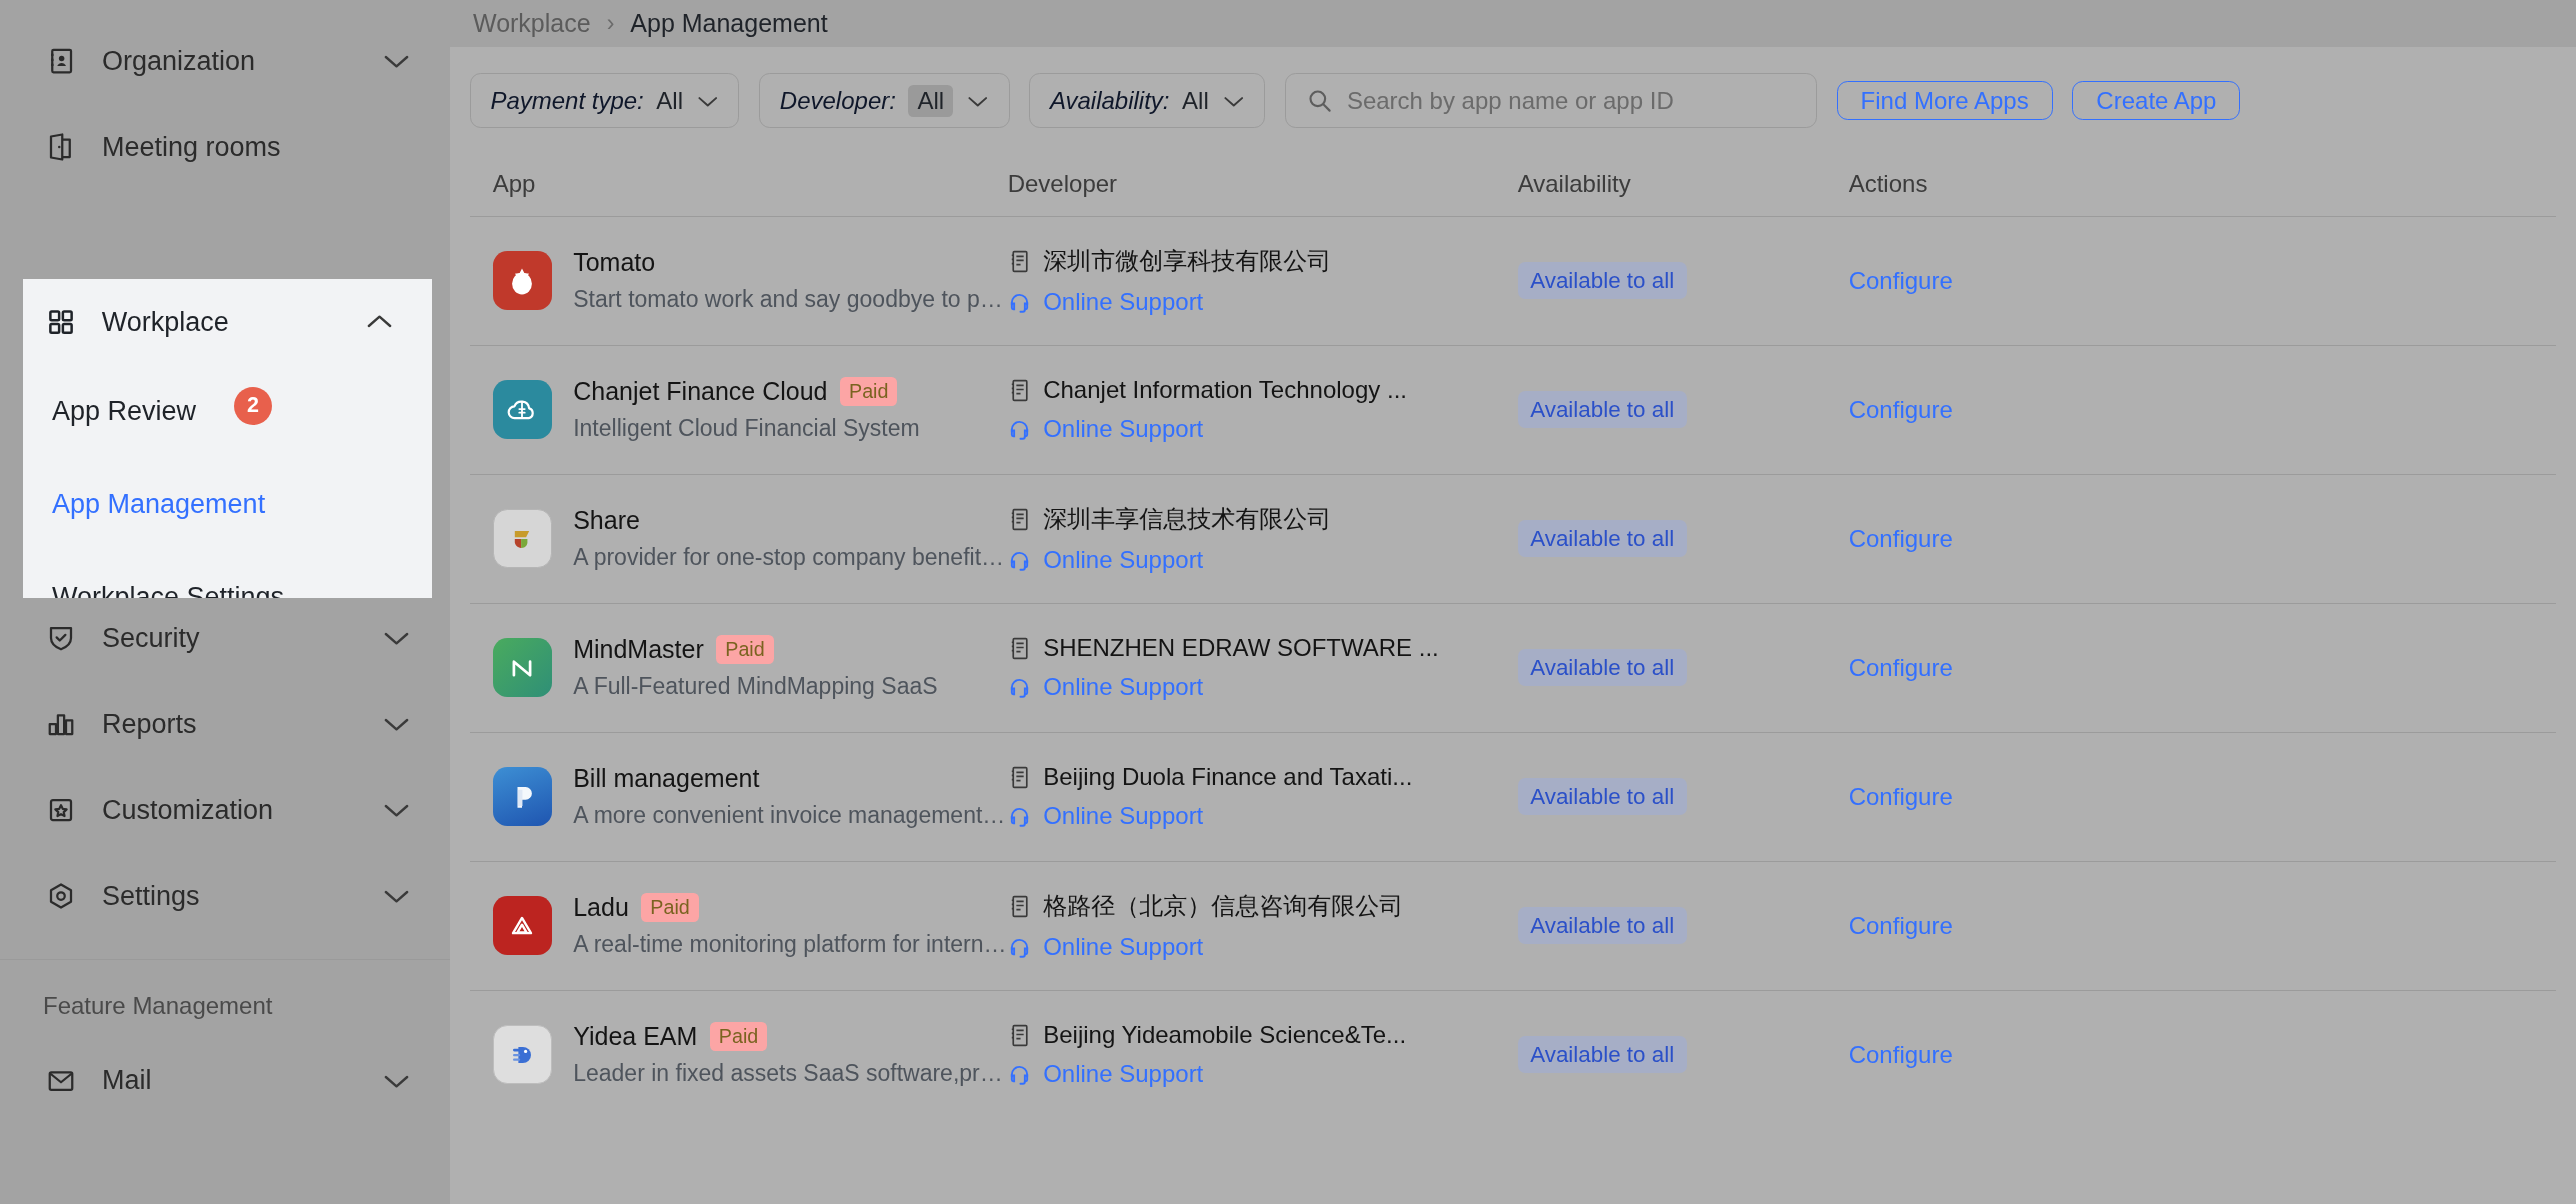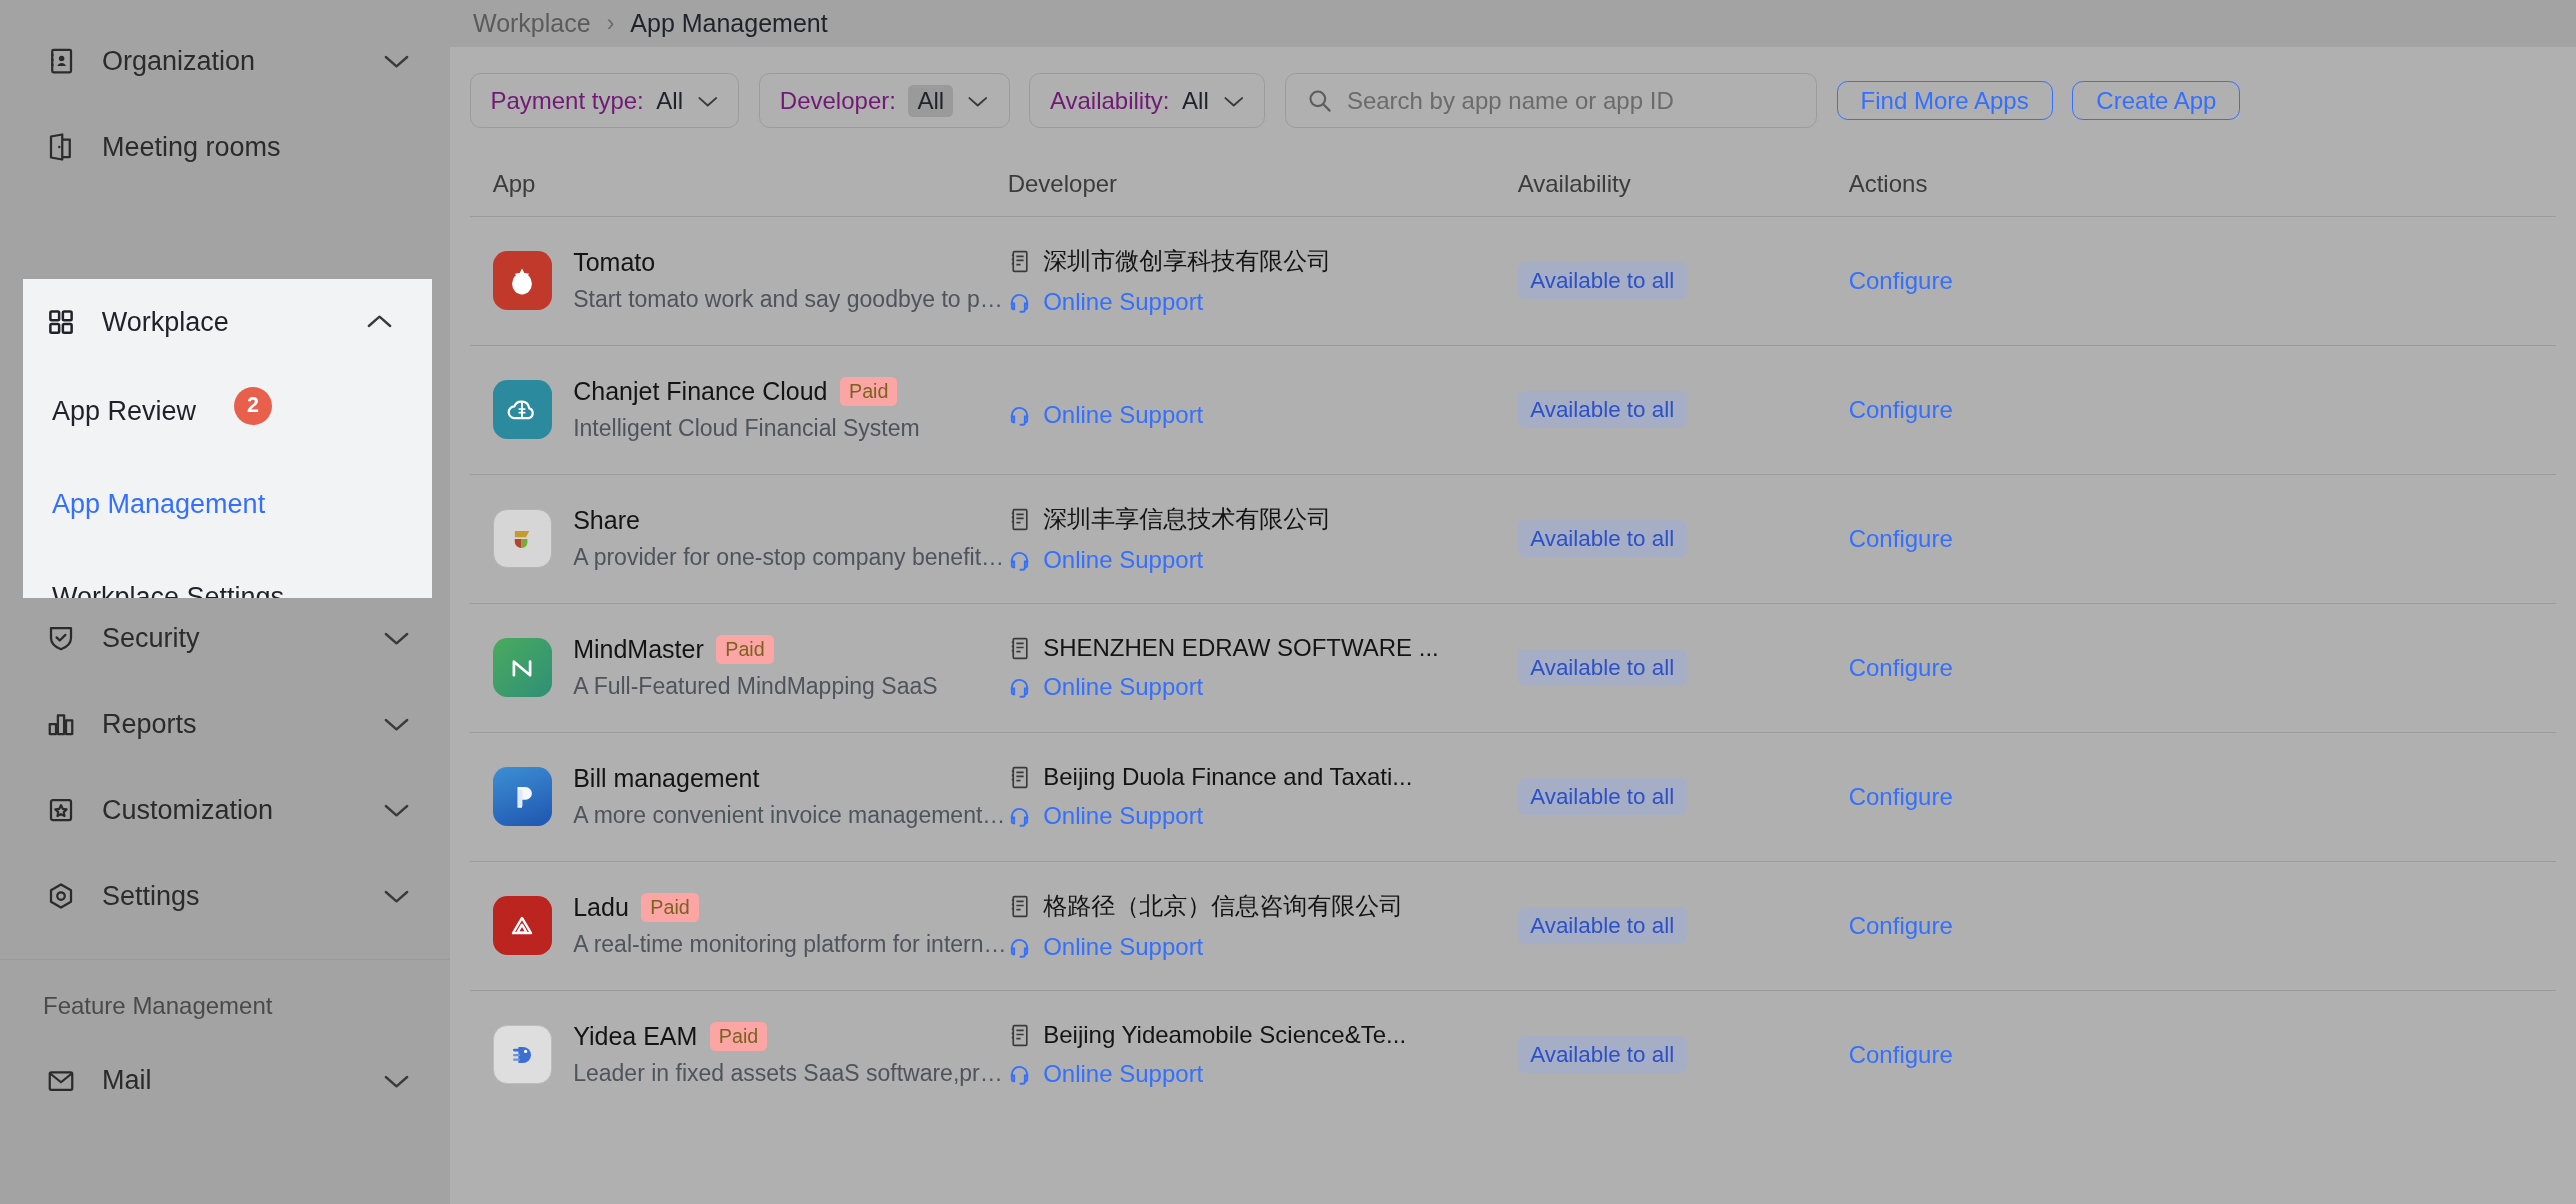--- a/index.html
+++ b/index.html
@@ -83,21 +83,21 @@
     background:#b0b0b0;
     padding:0 19.7px;
   }
 
   .toolbar { height:86px; display:flex; align-items:center; gap:19.7px; padding-top:21.5px;}
   .filter-pill {
     height:55px; border:0.9px solid #9b9b9b; border-radius:10.7px;
     display:flex; align-items:center; gap:12.5px; padding:0 19.7px;
     font-size:24px; color:#1f2329; background:transparent;
   }
-  .filter-pill .flabel { color:#701a75; }
+  .filter-pill .flabel { color:#0f172a;font-style:italic; }
   .filter-pill .fval { color:#1f2329; }
   .filter-pill .fval.sel { background:#9a9a9a; border-radius:5.4px; padding:1.8px 9px; }
   .filter-pill .caret { color:#4a4a4a; font-size:19.7px; margin-left:1.8px; }
 
   .search-box {
     height:55px; width:532px; border:0.9px solid #9b9b9b; border-radius:10.7px;
     display:flex; align-items:center; gap:14.3px; padding:0 19.7px;
     font-size:24px; color:#6b6b6b;
   }
 
@@ -449,20 +449,30 @@
             </div>
             <div class="app-texts">
               <div class="app-title-row">
                 <span class="app-title">Chanjet Finance Cloud</span>
                 <span class="paid-badge">Paid</span>
               </div>
               <div class="app-desc">Intelligent Cloud Financial System</div>
             </div>
           </div>
           <div class="col-dev dev-cell">
+            <div class="dev-name-row">
+              <span>
+                <svg width="23" height="25" viewBox="0 0 22 24" fill="none" stroke="#3a3a3a" stroke-width="1.6" stroke-linejoin="round">
+                  <rect x="5" y="2.5" width="13" height="19" rx="1"></rect>
+                    <path d="M3.6 6h1.4M3.6 10h1.4M3.6 14h1.4"></path>
+                    <path d="M8 7h7M8 11h7M8 15h4"></path>
+                </svg>
+              </span>
+              <span>Chanjet Information Technology ...</span>
+            </div>
             <div class="dev-support-row">
               <span>
                 <svg width="23" height="23" viewBox="0 0 24 24" fill="none" stroke="#3370ff" stroke-width="2" stroke-linecap="round">
                   <path d="M4 14v-2a8 8 0 0 1 16 0v2"></path>
                     <path d="M4 13h2.4v6H5.6A1.6 1.6 0 0 1 4 17.4z"></path>
                   <path d="M20 13h-2.4v6h.8A1.6 1.6 0 0 0 20 17.4z"></path>
                     <path d="M17.6 19v.6a2 2 0 0 1-2 2H13"></path>
                 </svg>
               </span>
               <span>Online Support</span>

